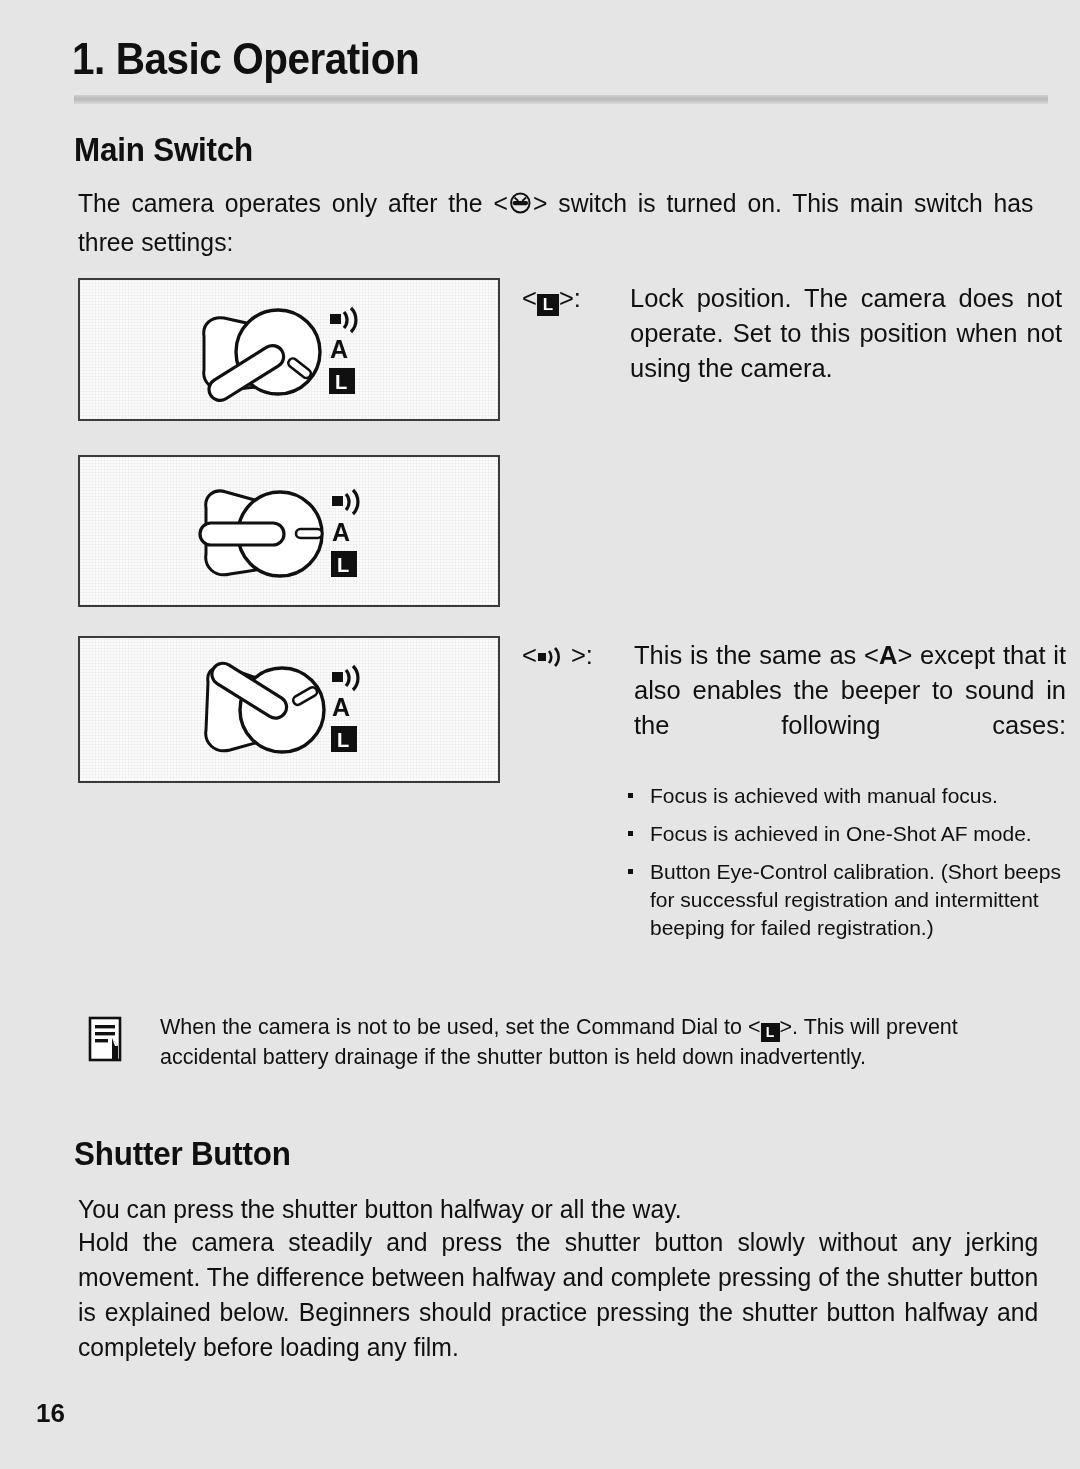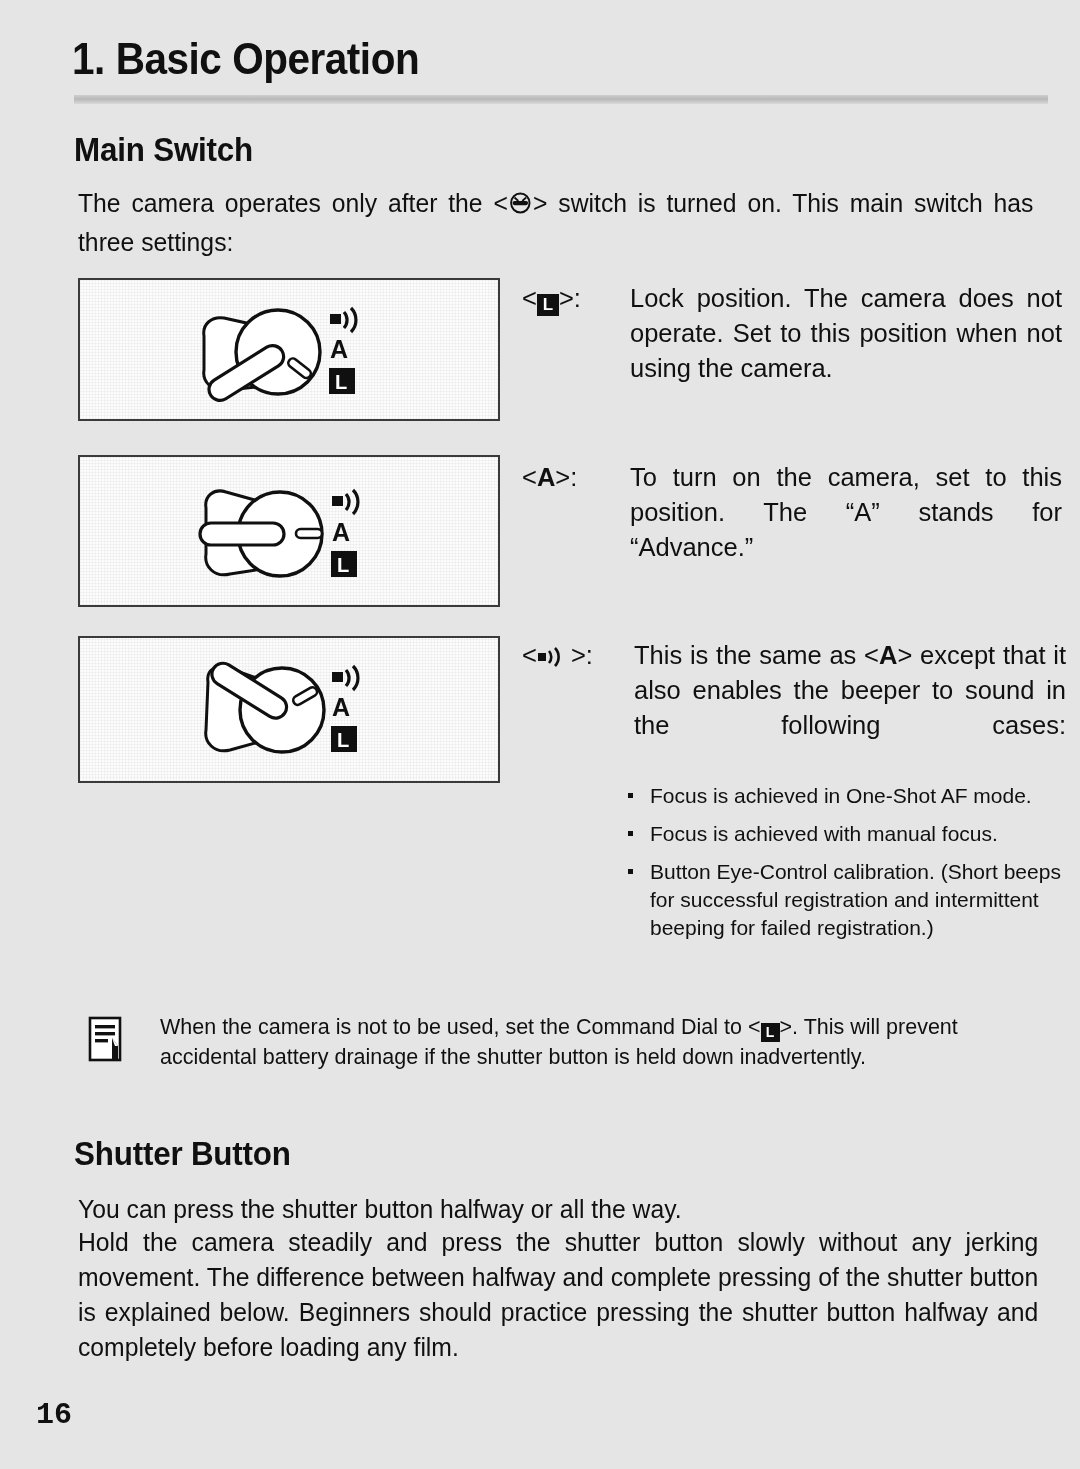--- a/index.html
+++ b/index.html
@@ -201,23 +201,22 @@
     width: 900px;
     font-size: 21.5px;
     line-height: 30px;
   }
 
   
   .page-number {
     position: absolute;
     left: 36px;
     top: 1398px;
-    font-size: 30px;
+    font-size: 26px;
     font-weight: bold;
-    font-family: Liberation Mono, monospace;
   }
 </style>
 </head>
 <body>
 
 <div class="page">
 
   <div class="chapter-title">1. Basic Operation</div>
   <div class="title-rule"></div>
 
@@ -295,40 +294,37 @@
         <rect x="157" y="78" width="26" height="26" fill="#101010"></rect>
         <text x="163" y="99" font-family="Liberation Sans, sans-serif" font-size="20" font-weight="bold" fill="#ffffff">L</text>
       </g>
     </svg>
   </div>
 
   <div class="desc" id="desc-lock">
     <span class="lead"><span>&lt;</span><span class="icon-lock">L</span><span>&gt;:</span></span><span class="desc-body">Lock position. The camera does not operate. Set to this position when not using the camera.</span>
   </div>
 
-  <div class="desc" id="desc-a">
-    <span class="lead"><span>&lt;</span><b>A</b><span>&gt;:</span></span><span class="desc-body">To turn on the camera, set to this position. The “A” stands for “Advance.”</span>
-  </div>
 
   <div class="desc" id="desc-beeper">
     <span class="lead wide"><span>&lt;</span><span class="icon-beeper"><svg width="34" height="20" viewBox="0 0 34 20">
             <rect x="1" y="6" width="8" height="8" fill="#101010"></rect>
             <path d="M12 4 A9 9 0 0 1 12 16" fill="none" stroke="#101010" stroke-width="2.6"></path>
             <path d="M18 1 A13 13 0 0 1 18 19" fill="none" stroke="#101010" stroke-width="2.6"></path>
           </svg></span><span>&gt;:</span></span><span class="desc-body justify-tight"><span>This is the same as &lt;</span><b>A</b><span>&gt; except that it also enables the beeper to sound in the following cases:</span></span>
   </div>
 
   <div class="bullet-list">
     <div class="bullet-item">
       <span class="dot"></span>
-      <span>Focus is achieved in One-Shot AF mode.</span>
+      <span>Focus is achieved with manual focus.</span>
     </div>
     <div class="bullet-item">
       <span class="dot"></span>
-      <span>Focus is achieved with manual focus.</span>
+      <span>Focus is achieved in One-Shot AF mode.</span>
     </div>
     <div class="bullet-item">
       <span class="dot"></span>
       <span class="bl-justify">Button Eye-Control calibration. (Short beeps for successful registration and intermittent beeping for failed registration.)</span>
     </div>
   </div>
 
   <div class="note">
     <span class="note-icon">
       <svg width="38" height="48" viewBox="0 0 38 48">

